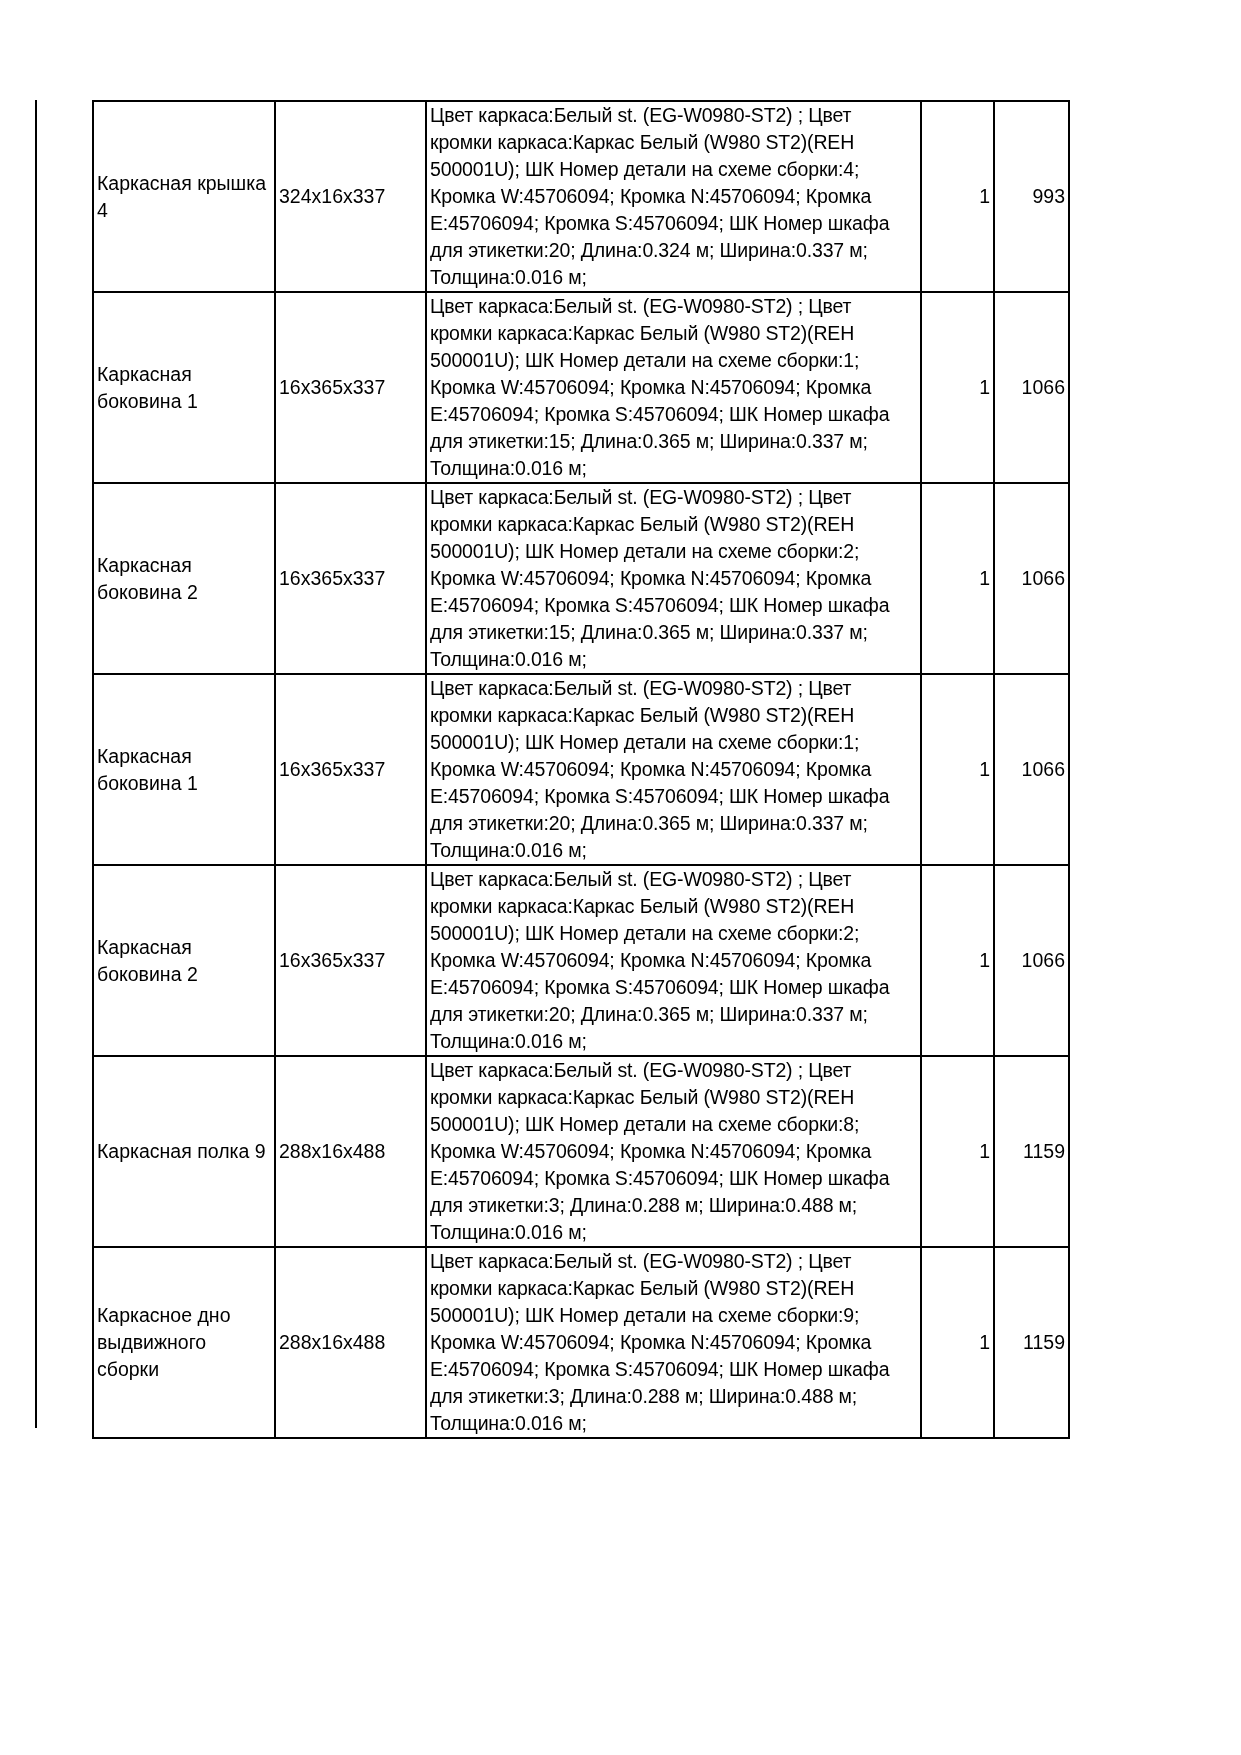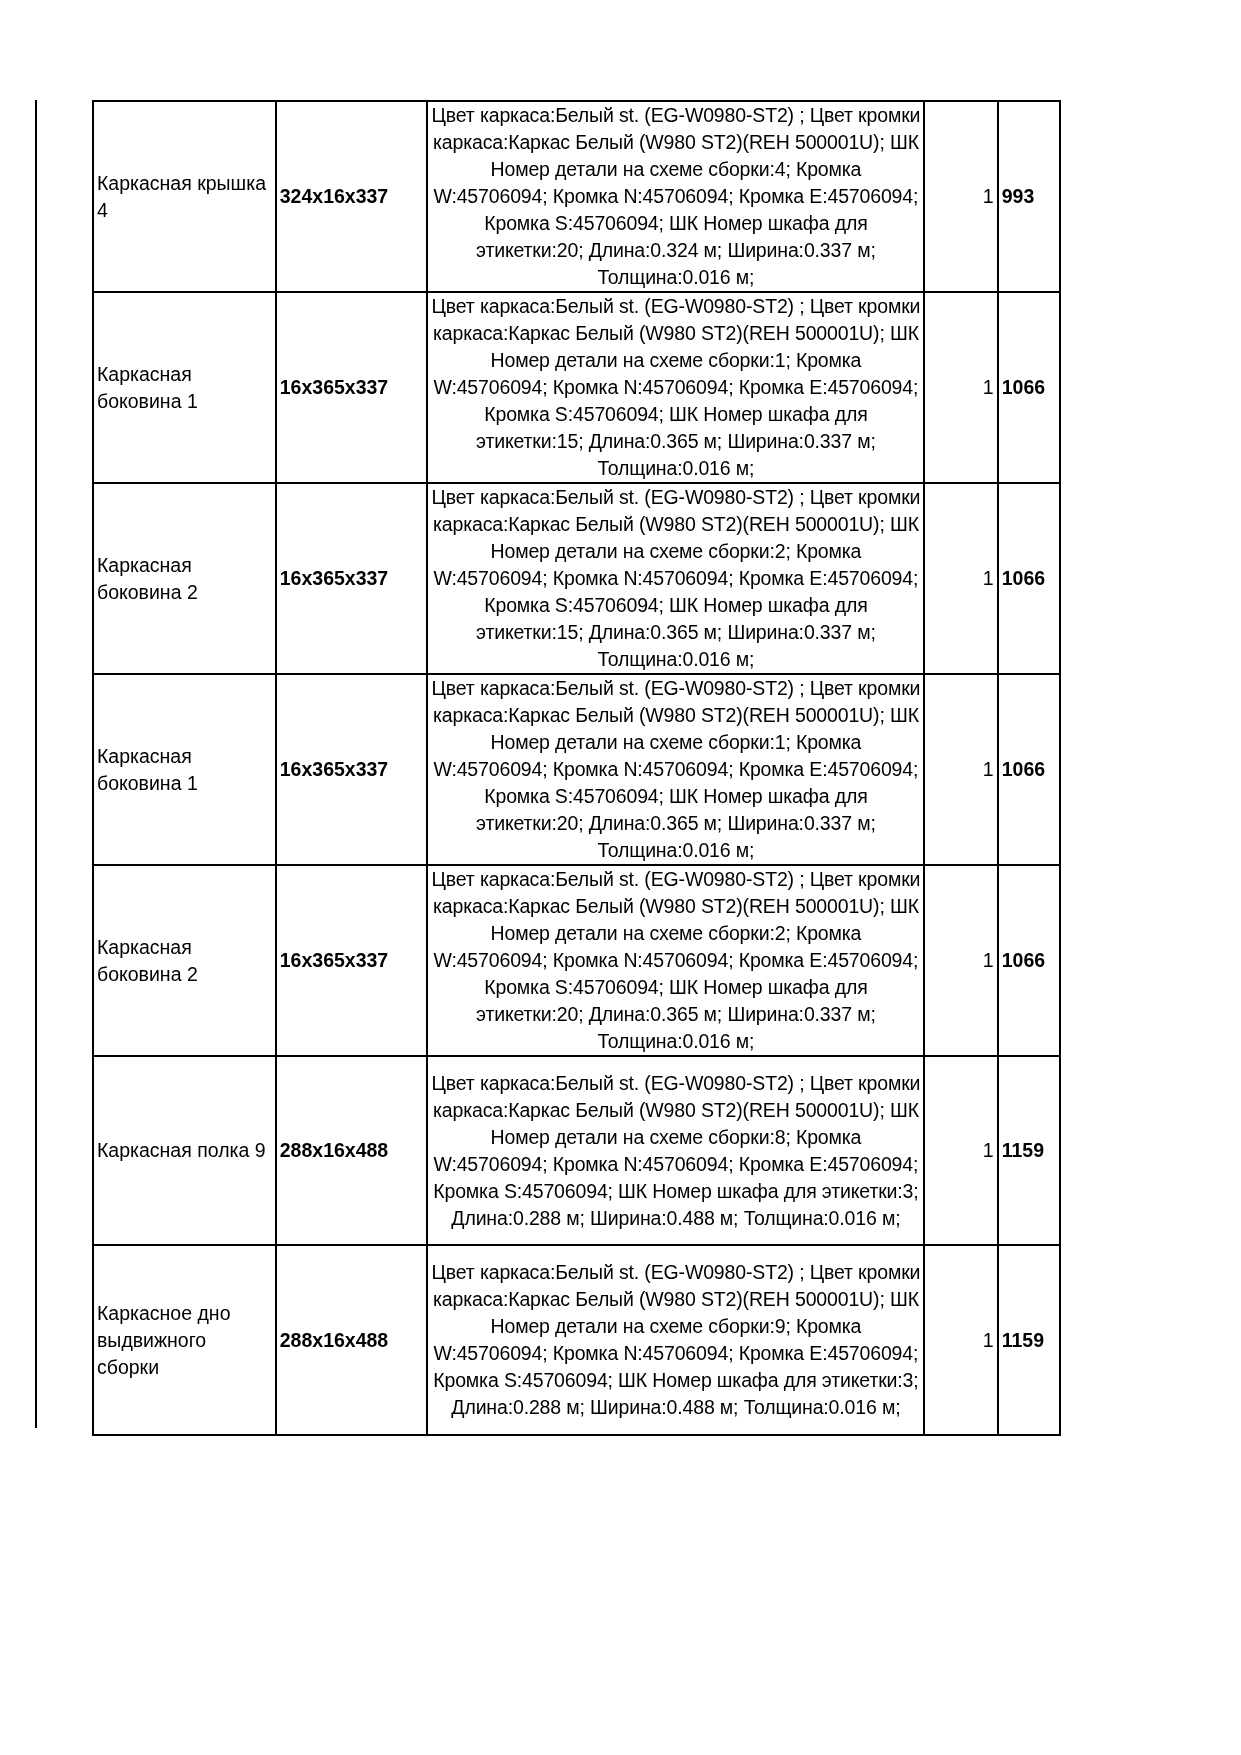--- a/index.html
+++ b/index.html
@@ -35,24 +35,24 @@
       border: 2px solid #000000;
       font-size: 19.5px;
       line-height: 27px;
       vertical-align: middle;
       padding: 0 3px;
       height: 185px;
       box-sizing: border-box;
       overflow: hidden;
     }
     td.c-name { width: 182px; padding-left: 4px; }
-    td.c-size { width: 151px; padding-left: 3px; white-space: nowrap; font-weight: bold; }
-    td.c-desc { width: 495px; padding-left: 4px; padding-right: 2px; letter-spacing: -0.15px; text-align: center; }
+    td.c-size { width: 151px; padding-left: 3px; white-space: nowrap; }
+    td.c-desc { width: 495px; padding-left: 4px; padding-right: 2px; letter-spacing: -0.15px; }
     td.c-qty  { width: 73px; text-align: right; padding-right: 3px; }
-    td.c-num  { width: 62px; text-align: left; padding-right: 3px; font-weight: bold; }
+    td.c-num  { width: 75px; text-align: right; padding-right: 3px; }
   </style>
 </head>
 <body>
 
 <div class="margin-line"></div>
 
 <table class="parts">
   <tbody>
     <tr style="height:190px">
       <td class="c-name">Каркасная крышка 4</td>

